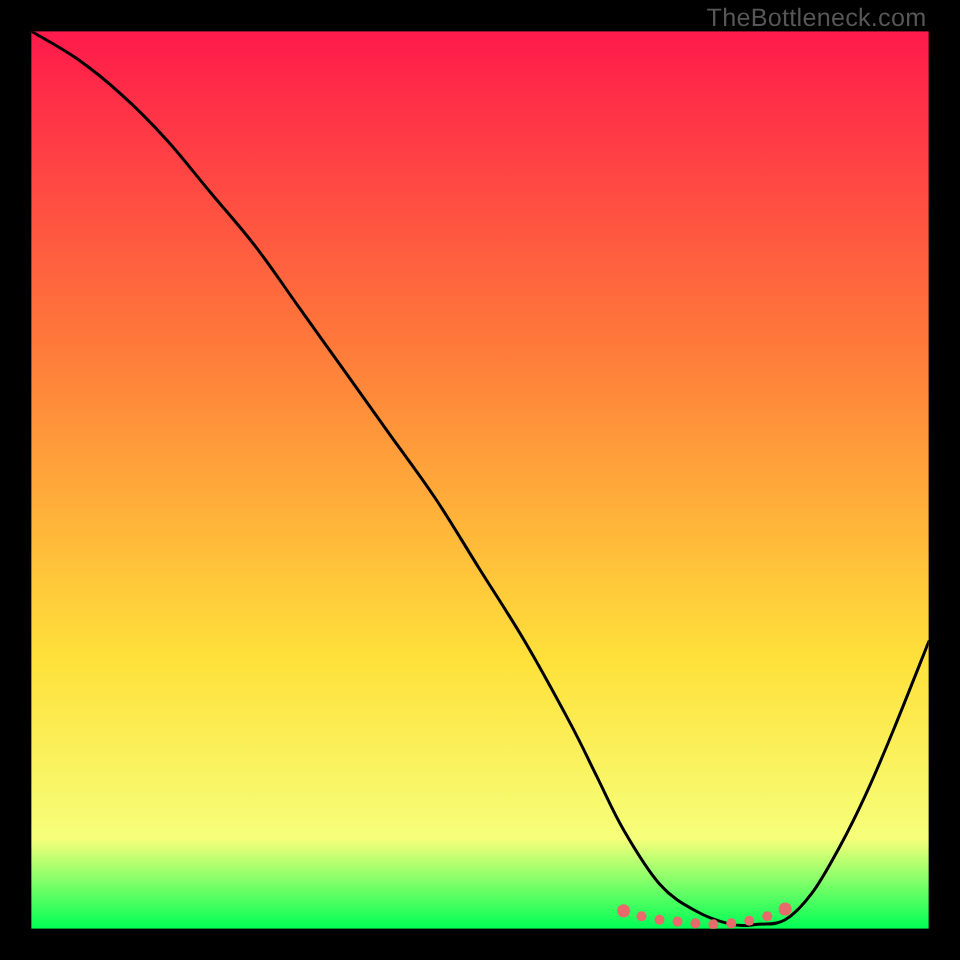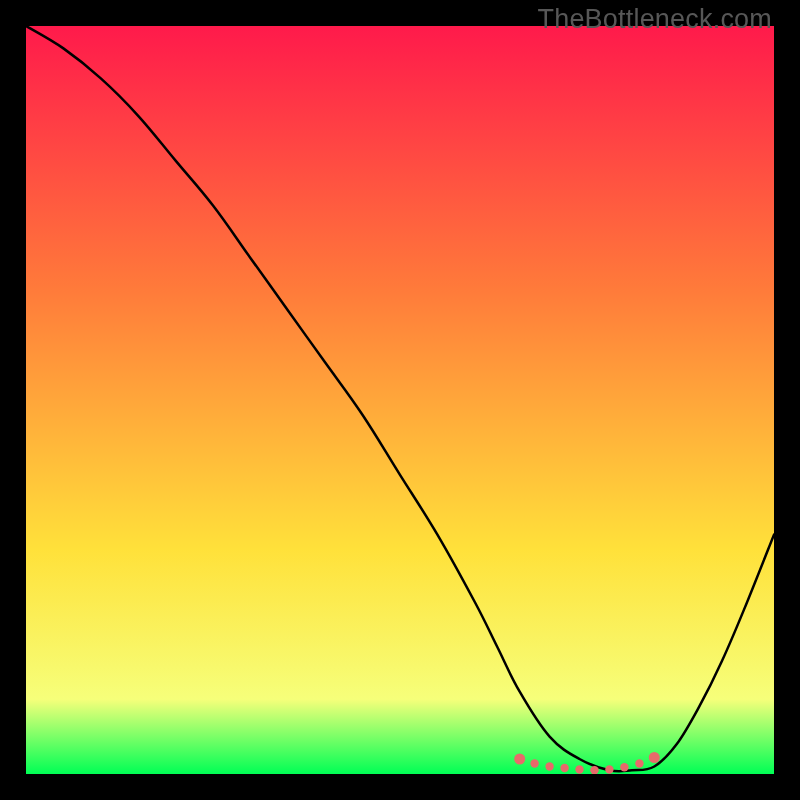--- a/index.html
+++ b/index.html
@@ -17,21 +17,21 @@
     left: 0;
     top: 0;
     width: 748px;
     height: 748px;
   }
   .watermark {
     position: absolute;
     top: 4px;
     right: 28px;
     font-family: Arial, Helvetica, sans-serif;
-    font-size: 27px;
+    font-size: 21px;
     color: #575757;
     font-weight: 500;
     letter-spacing: 0.2px;
   }
 </style>
 </head>
 <body>
 
 <div class="frame">
   <svg class="plot" viewBox="0 0 748 748" preserveAspectRatio="none">

